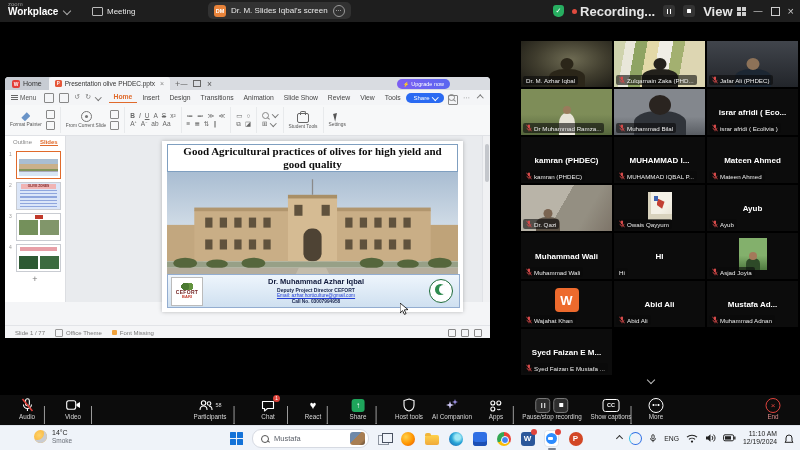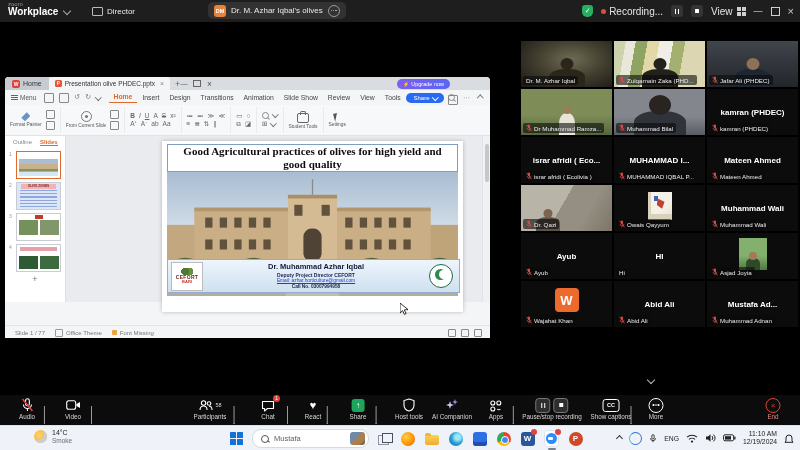--- a/index.html
+++ b/index.html
@@ -15,21 +15,21 @@
   #meeting-tab{left:86px;top:3px;height:16px;display:flex;align-items:center;gap:4px;padding:0 6px;border-radius:4px;color:#e8e8e8;font-size:8px;}
   .meet-ico{width:9px;height:7px;border:1px solid #bbb;border-radius:1px;}
   #share-tab{left:208px;top:2px;height:17px;display:flex;align-items:center;gap:5px;background:#323232;border-radius:5px;padding:0 6px;}
   .dm-avatar{width:12px;height:12px;border-radius:3px;background:#e8833a;color:#fff;font-size:5.5px;font-weight:bold;display:flex;align-items:center;justify-content:center;}
   #share-tab .t{color:#e9e9e9;font-size:8px;}
   .dots-circle{width:10px;height:10px;border:1px solid #9a9a9a;border-radius:50%;display:flex;align-items:center;justify-content:center;gap:1px;}
   .dots-circle i{width:1.2px;height:1.2px;background:#bbb;border-radius:50%;}
   #tb-right{right:6px;top:0;height:22px;display:flex;align-items:center;gap:8px;}
   .shield-ok{width:11px;height:12px;background:#27ae60;border-radius:3px 3px 5px 5px;color:#fff;font-size:7px;display:flex;align-items:center;justify-content:center;}
   .rec-dot{width:5px;height:5px;border-radius:50%;background:#e04b3f;}
-  .rec-txt{color:#e6e6e6;font-size:10px;}
+  .rec-txt{color:#e6e6e6;font-size:13px;font-weight:bold;}
   .mini-btn{width:12px;height:12px;background:#343434;border-radius:3px;display:flex;align-items:center;justify-content:center;gap:1.5px;}
   .pbar{width:1.5px;height:5px;background:#fff;}
   .sqr{width:4.5px;height:4.5px;background:#fff;border-radius:0.5px;}
   .view-grid{width:9px;height:9px;display:grid;grid-template-columns:1fr 1fr;gap:1px;}
   .view-grid i{background:#cfcfcf;}
   .wc{color:#cfcfcf;font-size:9px;line-height:1;}
   .restore{width:7px;height:7px;border:1px solid #cfcfcf;}
   
   #wps{left:5px;top:77px;width:485px;height:261px;background:#f4f5f7;border-radius:4px 4px 0 0;overflow:hidden;font-size:7px;color:#444;}
   #wps-tabbar{left:0;top:0;width:100%;height:13px;background:#d9dce1;display:flex;align-items:center;}
@@ -88,21 +88,21 @@
   .v-trees::before{content:'';position:absolute;left:2px;top:6px;width:19px;height:15px;background:#74905b;box-shadow:21px 0 0 #81966a;}
   .v-trees::after{content:'';position:absolute;left:18px;top:1px;width:8px;height:4px;background:#c0392b;}
   .v-nursery::before{content:'';position:absolute;left:3px;top:2px;right:3px;height:4px;background:#e8a0a8;}
   .v-nursery::after{content:'';position:absolute;left:2px;bottom:2px;width:19px;height:13px;background:#2e5a34;box-shadow:21px 0 0 #3c6b40;}
   .thumb-plus{width:100%;text-align:center;color:#777;font-size:9px;margin-top:2px;}
   
   #slide{left:157px;top:5px;width:301px;height:171px;background:#fff;box-shadow:0 0 4px rgba(0,0,0,.25);}
   #slide-titlebox{left:5px;top:3px;width:289px;height:26px;border:1px solid #7f9fc0;display:flex;align-items:center;justify-content:center;}
   #slide-titlebox .t{font-family:"Liberation Serif",serif;font-weight:bold;font-size:11px;color:#0d0d0d;text-align:center;line-height:1.15;padding:8px 14px;}
   #slide-photo{left:5px;top:31px;width:291px;height:124px;overflow:hidden;}
-  #slide-banner{left:5px;top:118px;width:291px;height:32px;background:linear-gradient(180deg,#eef5fc,#cfe0f0);border:0.5px solid #93add0;display:flex;align-items:center;}
+  #slide-banner{left:5px;top:133px;width:291px;height:32px;background:linear-gradient(180deg,#eef5fc,#cfe0f0);border:0.5px solid #93add0;display:flex;align-items:center;}
   .cefort-logo{width:30px;height:27px;background:#fff;border:0.5px solid #bbb;margin-left:3px;display:flex;flex-direction:column;align-items:center;justify-content:center;line-height:1;}
   .olive{width:12px;height:7px;background:radial-gradient(circle at 35% 50%,#4c7a33 0 45%,transparent 46%),radial-gradient(circle at 70% 50%,#63933f 0 45%,transparent 46%);}
   .cefort-logo .l1{font-size:5px;font-weight:bold;color:#6d1a1a;letter-spacing:.3px;}
   .cefort-logo .l2{font-size:4px;font-weight:bold;color:#c0392b;}
   .banner-text{flex:1;text-align:center;line-height:1.25;}
   .banner-text .n{font-size:7.5px;font-weight:bold;color:#101a3c;}
   .banner-text .r{font-size:5px;font-weight:bold;color:#18254e;}
   .banner-text .e{font-size:4.8px;color:#1f3bd4;text-decoration:underline;}
   .banner-text .p{font-size:4.8px;font-weight:bold;color:#18254e;}
   .punjab-logo{width:22px;height:22px;border-radius:50%;border:1.6px solid #1d6b3a;background:#fff;margin-right:6px;position:relative;}
@@ -217,25 +217,25 @@
 <div id="stage">
 
   <div id="titlebar" class="abs">
     <div class="brand abs">
       <span class="b1">zoom</span>
       <span class="b2">Workplace</span>
     </div>
     <span class="chev abs" style="left:64px;top:8px;"></span>
     <div id="meeting-tab" class="abs">
       <span class="meet-ico"></span>
-      <span>Director</span>
+      <span>Meeting</span>
     </div>
     <div id="share-tab" class="abs">
       <span class="dm-avatar">DM</span>
-      <span class="t">Dr. M. Azhar Iqbal's olives</span>
+      <span class="t">Dr. M. Slides Iqbal's screen</span>
       <span class="dots-circle">
           <i></i>
           <i></i>
           <i></i>
         </span>
     </div>
     <div id="tb-right" class="abs">
       <span class="shield-ok">✓</span>
       <span style="display:flex;align-items:center;gap:3px;">
         <span class="rec-dot"></span>
@@ -608,41 +608,41 @@
           <svg width="6" height="8" viewBox="0 0 8 11">
             <rect x="2.6" y="0.8" width="2.8" height="5" rx="1.4" fill="#d84b4b"></rect>
             <path d="M1.2 5.2a2.8 2.8 0 0 0 5.6 0" fill="none" stroke="#d84b4b" stroke-width="1"></path>
             <line x1="4" y1="8" x2="4" y2="10" stroke="#d84b4b" stroke-width="1"></line>
             <line x1="0.5" y1="1" x2="7.5" y2="10" stroke="#d84b4b" stroke-width="1.2"></line>
           </svg>
           <span>Muhammad Bilal</span>
         </div>
       </div>
       <div class="tile">
+        <div class="center-name">israr afridi ( Eco...</div>
+        <div class="name-tag">
+          <svg width="6" height="8" viewBox="0 0 8 11">
+            <rect x="2.6" y="0.8" width="2.8" height="5" rx="1.4" fill="#d84b4b"></rect>
+            <path d="M1.2 5.2a2.8 2.8 0 0 0 5.6 0" fill="none" stroke="#d84b4b" stroke-width="1"></path>
+            <line x1="4" y1="8" x2="4" y2="10" stroke="#d84b4b" stroke-width="1"></line>
+            <line x1="0.5" y1="1" x2="7.5" y2="10" stroke="#d84b4b" stroke-width="1.2"></line>
+          </svg>
+          <span>israr afridi ( Ecolivia )</span>
+        </div>
+      </div>
+      <div class="tile">
         <div class="center-name">kamran (PHDEC)</div>
         <div class="name-tag">
           <svg width="6" height="8" viewBox="0 0 8 11">
             <rect x="2.6" y="0.8" width="2.8" height="5" rx="1.4" fill="#d84b4b"></rect>
             <path d="M1.2 5.2a2.8 2.8 0 0 0 5.6 0" fill="none" stroke="#d84b4b" stroke-width="1"></path>
             <line x1="4" y1="8" x2="4" y2="10" stroke="#d84b4b" stroke-width="1"></line>
             <line x1="0.5" y1="1" x2="7.5" y2="10" stroke="#d84b4b" stroke-width="1.2"></line>
           </svg>
           <span>kamran (PHDEC)</span>
-        </div>
-      </div>
-      <div class="tile">
-        <div class="center-name">israr afridi ( Eco...</div>
-        <div class="name-tag">
-          <svg width="6" height="8" viewBox="0 0 8 11">
-            <rect x="2.6" y="0.8" width="2.8" height="5" rx="1.4" fill="#d84b4b"></rect>
-            <path d="M1.2 5.2a2.8 2.8 0 0 0 5.6 0" fill="none" stroke="#d84b4b" stroke-width="1"></path>
-            <line x1="4" y1="8" x2="4" y2="10" stroke="#d84b4b" stroke-width="1"></line>
-            <line x1="0.5" y1="1" x2="7.5" y2="10" stroke="#d84b4b" stroke-width="1.2"></line>
-          </svg>
-          <span>israr afridi ( Ecolivia )</span>
         </div>
       </div>
       <div class="tile">
         <div class="center-name">MUHAMMAD I...</div>
         <div class="name-tag">
           <svg width="6" height="8" viewBox="0 0 8 11">
             <rect x="2.6" y="0.8" width="2.8" height="5" rx="1.4" fill="#d84b4b"></rect>
             <path d="M1.2 5.2a2.8 2.8 0 0 0 5.6 0" fill="none" stroke="#d84b4b" stroke-width="1"></path>
             <line x1="4" y1="8" x2="4" y2="10" stroke="#d84b4b" stroke-width="1"></line>
             <line x1="0.5" y1="1" x2="7.5" y2="10" stroke="#d84b4b" stroke-width="1.2"></line>
@@ -682,44 +682,44 @@
           <svg width="6" height="8" viewBox="0 0 8 11">
             <rect x="2.6" y="0.8" width="2.8" height="5" rx="1.4" fill="#d84b4b"></rect>
             <path d="M1.2 5.2a2.8 2.8 0 0 0 5.6 0" fill="none" stroke="#d84b4b" stroke-width="1"></path>
             <line x1="4" y1="8" x2="4" y2="10" stroke="#d84b4b" stroke-width="1"></line>
             <line x1="0.5" y1="1" x2="7.5" y2="10" stroke="#d84b4b" stroke-width="1.2"></line>
           </svg>
           <span>Owais Qayyum</span>
         </div>
       </div>
       <div class="tile">
+        <div class="center-name">Ayub</div>
+        <div class="name-tag">
+          <svg width="6" height="8" viewBox="0 0 8 11">
+            <rect x="2.6" y="0.8" width="2.8" height="5" rx="1.4" fill="#d84b4b"></rect>
+            <path d="M1.2 5.2a2.8 2.8 0 0 0 5.6 0" fill="none" stroke="#d84b4b" stroke-width="1"></path>
+            <line x1="4" y1="8" x2="4" y2="10" stroke="#d84b4b" stroke-width="1"></line>
+            <line x1="0.5" y1="1" x2="7.5" y2="10" stroke="#d84b4b" stroke-width="1.2"></line>
+          </svg>
+          <span>Ayub</span>
+        </div>
+      </div>
+      <div class="tile">
         <div class="center-name">Muhammad Wali</div>
         <div class="name-tag">
           <svg width="6" height="8" viewBox="0 0 8 11">
             <rect x="2.6" y="0.8" width="2.8" height="5" rx="1.4" fill="#d84b4b"></rect>
             <path d="M1.2 5.2a2.8 2.8 0 0 0 5.6 0" fill="none" stroke="#d84b4b" stroke-width="1"></path>
             <line x1="4" y1="8" x2="4" y2="10" stroke="#d84b4b" stroke-width="1"></line>
             <line x1="0.5" y1="1" x2="7.5" y2="10" stroke="#d84b4b" stroke-width="1.2"></line>
           </svg>
           <span>Muhammad Wali</span>
         </div>
       </div>
       <div class="tile">
-        <div class="center-name">Ayub</div>
-        <div class="name-tag">
-          <svg width="6" height="8" viewBox="0 0 8 11">
-            <rect x="2.6" y="0.8" width="2.8" height="5" rx="1.4" fill="#d84b4b"></rect>
-            <path d="M1.2 5.2a2.8 2.8 0 0 0 5.6 0" fill="none" stroke="#d84b4b" stroke-width="1"></path>
-            <line x1="4" y1="8" x2="4" y2="10" stroke="#d84b4b" stroke-width="1"></line>
-            <line x1="0.5" y1="1" x2="7.5" y2="10" stroke="#d84b4b" stroke-width="1.2"></line>
-          </svg>
-          <span>Ayub</span>
-        </div>
-      </div>
-      <div class="tile">
         <div class="center-name">HI</div>
         <div class="name-tag">
           <span>Hi</span>
         </div>
       </div>
       <div class="tile">
         <div class="avatar-img sc-asjad"></div>
         <div class="name-tag">
           <svg width="6" height="8" viewBox="0 0 8 11">
             <rect x="2.6" y="0.8" width="2.8" height="5" rx="1.4" fill="#d84b4b"></rect>
@@ -757,20 +757,32 @@
       <div class="tile">
         <div class="center-name">Mustafa  Ad...</div>
         <div class="name-tag">
           <svg width="6" height="8" viewBox="0 0 8 11">
             <rect x="2.6" y="0.8" width="2.8" height="5" rx="1.4" fill="#d84b4b"></rect>
             <path d="M1.2 5.2a2.8 2.8 0 0 0 5.6 0" fill="none" stroke="#d84b4b" stroke-width="1"></path>
             <line x1="4" y1="8" x2="4" y2="10" stroke="#d84b4b" stroke-width="1"></line>
             <line x1="0.5" y1="1" x2="7.5" y2="10" stroke="#d84b4b" stroke-width="1.2"></line>
           </svg>
           <span>Muhammad Adnan</span>
+        </div>
+      </div>
+      <div class="tile">
+        <div class="center-name">Syed Faizan E M...</div>
+        <div class="name-tag">
+          <svg width="6" height="8" viewBox="0 0 8 11">
+            <rect x="2.6" y="0.8" width="2.8" height="5" rx="1.4" fill="#d84b4b"></rect>
+            <path d="M1.2 5.2a2.8 2.8 0 0 0 5.6 0" fill="none" stroke="#d84b4b" stroke-width="1"></path>
+            <line x1="4" y1="8" x2="4" y2="10" stroke="#d84b4b" stroke-width="1"></line>
+            <line x1="0.5" y1="1" x2="7.5" y2="10" stroke="#d84b4b" stroke-width="1.2"></line>
+          </svg>
+          <span>Syed Faizan E Mustafa ...</span>
         </div>
       </div>
     </div>
   <div id="gallery-more" class="abs">
     <span class="chev" style="border-color:#bbb;transform:rotate(45deg);display:block;"></span>
   </div>
 
   <div id="ztoolbar" class="abs">
     <div class="zbtn" style="left:27px;">
       <span class="zic">

